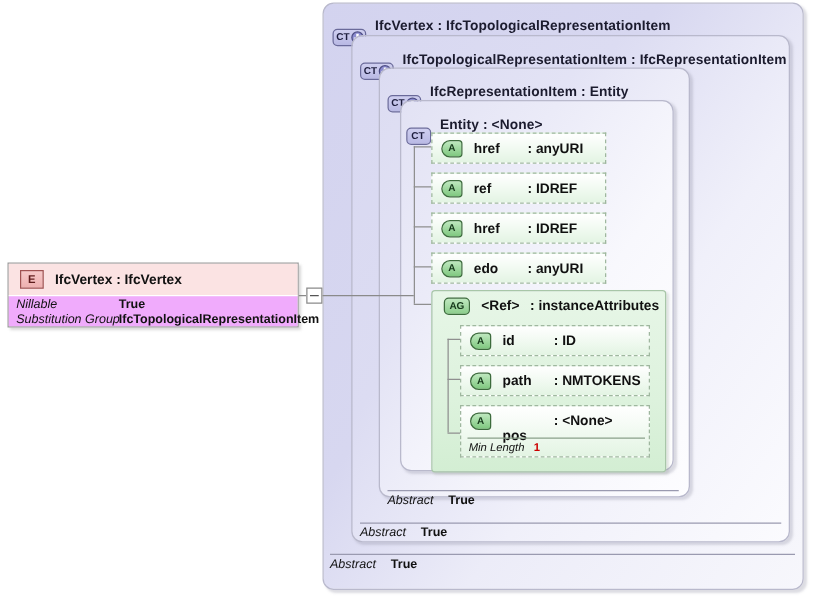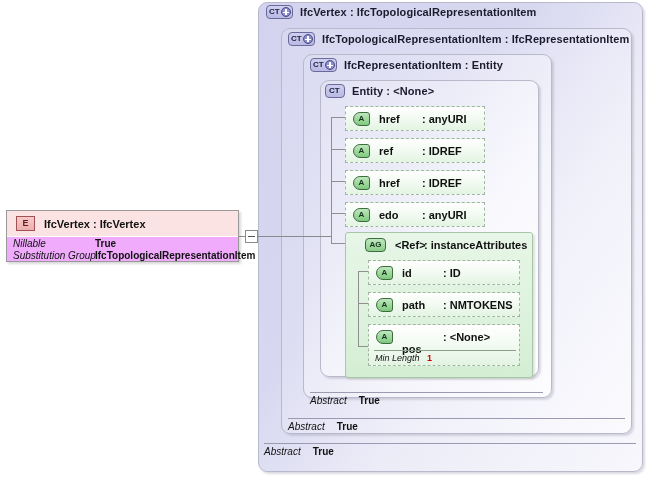--- a/index.html
+++ b/index.html
@@ -51,20 +51,21 @@
   
   .icon-ct{
     position:relative;
     width:27px;height:14px;
     border:1px solid #6a6a9a;
     border-radius:4px;
     background:linear-gradient(to bottom,#cfcff0,#b9b9e4);
     display:flex;align-items:center;
     box-sizing:border-box;
     flex:none;
+    margin-top:18px;
   }
   .icon-ct .ct-letters{
     font-size:8px;font-weight:bold;color:#1d1d3d;
     line-height:1;margin-left:2px;
     font-family:"Liberation Sans", sans-serif;
   }
   .icon-ct .plus{
     position:absolute;right:1px;top:1px;
     width:10px;height:10px;border-radius:50%;
     background:#8c8cd0;
@@ -121,21 +122,21 @@
   }
   .icon-a span{
     font-size:8px;font-weight:bold;color:#15371a;line-height:1;
   }
   .icon-ag{
     width:21px;height:14px;
     border:1px solid #3c6b3c;
     border-radius:4px;
     background:linear-gradient(to bottom,#bfe8bf,#8ccd8c);
     display:flex;align-items:center;justify-content:center;
-    box-sizing:border-box;flex:none;margin-left:18px;
+    box-sizing:border-box;flex:none;margin-left:8px;
   }
   .icon-ag span{font-size:8px;font-weight:bold;color:#15371a;line-height:1;}
 
   .attr-name{
     font-size:11px;font-weight:bold;color:#101010;
     margin-left:9px;white-space:nowrap;
   }
   .attr-type{
     position:absolute;
     font-size:11px;font-weight:bold;color:#101010;

